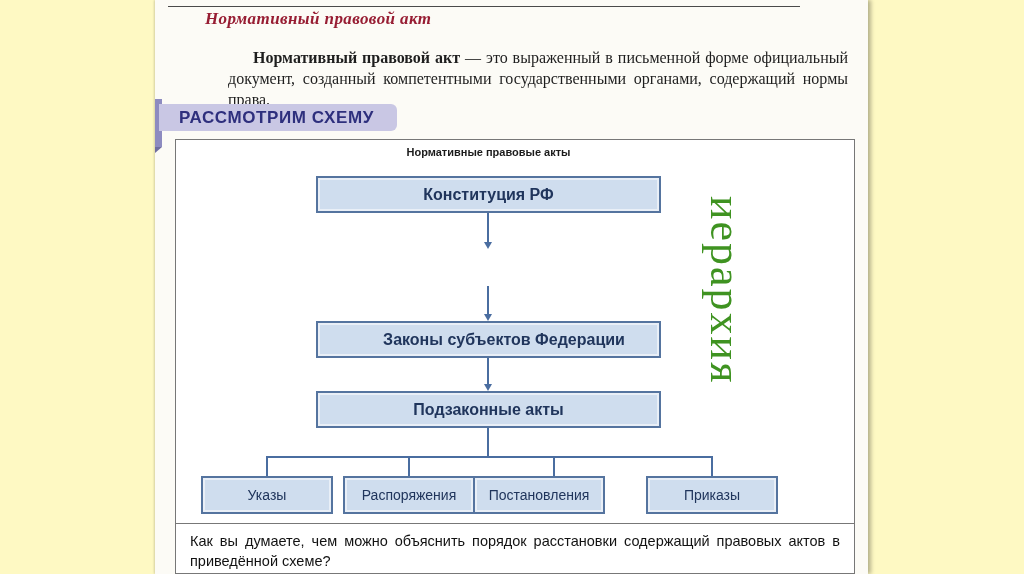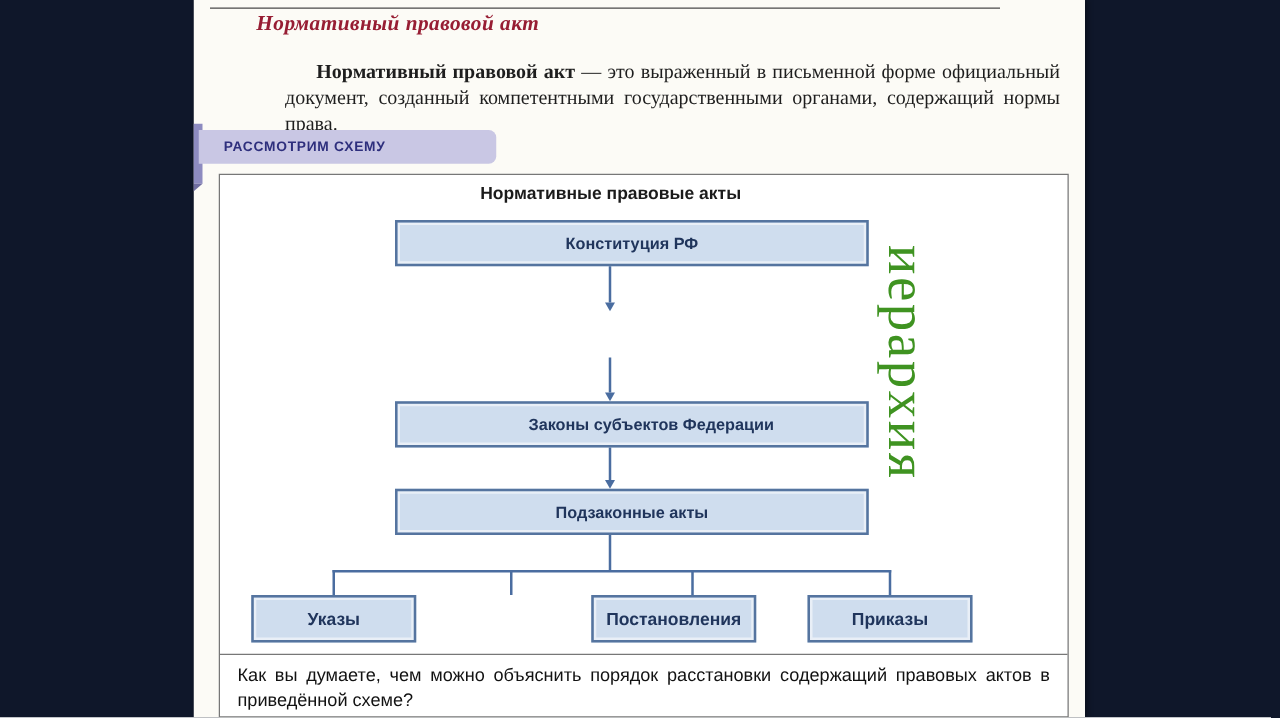--- a/index.html
+++ b/index.html
@@ -1,20 +1,20 @@
 <!DOCTYPE html>
 <html><head>
 <meta charset="utf-8">
 <style>
   html, body { margin: 0; padding: 0; }
   .canvas {
     position: relative;
     width: 1024px;
     height: 574px;
-    background: #0f172a;
+    background: #fef9c3;
     overflow: hidden;
     font-family: "Liberation Sans", sans-serif;
   }
   .page {
     position: absolute;
     left: 155px;
     top: 0;
     width: 713px;
     height: 574px;
     background: #fcfbf6;
@@ -74,58 +74,58 @@
     top: 104px;
     width: 238px;
     height: 27px;
     background: #c9c7e4;
     border-radius: 0 6px 6px 0;
     display: flex;
     align-items: center;
     box-sizing: border-box;
     padding-left: 20px;
     font-weight: bold;
-    font-size: 11px;
+    font-size: 17px;
     letter-spacing: 0.6px;
     color: #2e2f7d;
   }
   .diagram {
     position: absolute;
     left: 20px;
     top: 139px;
     width: 680px;
     height: 435px;
     background: #ffffff;
     border: 1px solid #777;
     box-sizing: border-box;
   }
   .diagram-title {
     position: absolute;
     left: 140px;
     top: 6px;
     width: 345px;
     text-align: center;
     font-weight: bold;
-    font-size: 14px;
+    font-size: 11px;
     color: #1b1b1b;
   }
   .level-box {
     position: absolute;
     left: 140px;
-    width: 379px;
+    width: 345px;
     height: 37px;
     background: #cfddee;
     border: 2px solid #55749f;
     box-sizing: border-box;
     box-shadow: inset 0 0 0 2px #e9eff7;
     display: flex;
     align-items: center;
     justify-content: center;
     font-weight: bold;
-    font-size: 13px;
+    font-size: 16px;
     color: #20355c;
   }
   .lv0 { top: 36px; }
   .lv1 { top: 109px; }
   .lv2 { top: 181px; padding-left: 31px; }
   .lv3 { top: 251px; }
   .arrow {
     position: absolute;
     left: 311px;
     width: 2px;
@@ -159,21 +159,21 @@
     top: 336px;
     width: 132px;
     height: 38px;
     background: #cfddee;
     border: 2px solid #55749f;
     box-sizing: border-box;
     box-shadow: inset 0 0 0 2px #e9eff7;
     display: flex;
     align-items: center;
     justify-content: center;
-    font-weight: bold;
+    font-weight: normal;
     font-size: 14px;
     color: #20355c;
   }
   .sb0 { left: 25px; }
   .sb1 { left: 167px; }
   .sb2 { left: 297px; }
   .sb3 { left: 470px; text-align: right; }
   .divider {
     position: absolute;
     left: 0;
@@ -245,20 +245,23 @@
       <div class="conn conn-stem"></div>
       <div class="conn conn-hline"></div>
       <div class="conn conn-stub0"></div>
       <div class="conn conn-stub1"></div>
       <div class="conn conn-stub2"></div>
       <div class="conn conn-stub3"></div>
 
       <div class="sub-box sb0">
           <span>Указы</span>
         </div>
+      <div class="sub-box sb1">
+          <span>Распоряжения</span>
+        </div>
       <div class="sub-box sb2">
           <span>Постановления</span>
         </div>
       <div class="sub-box sb3">
           <span>Приказы</span>
         </div>
 
       <div class="divider"></div>
 
       <div class="question">Как вы думаете, чем можно объяснить порядок расстановки содержащий правовых актов в приведённой схеме?</div>

